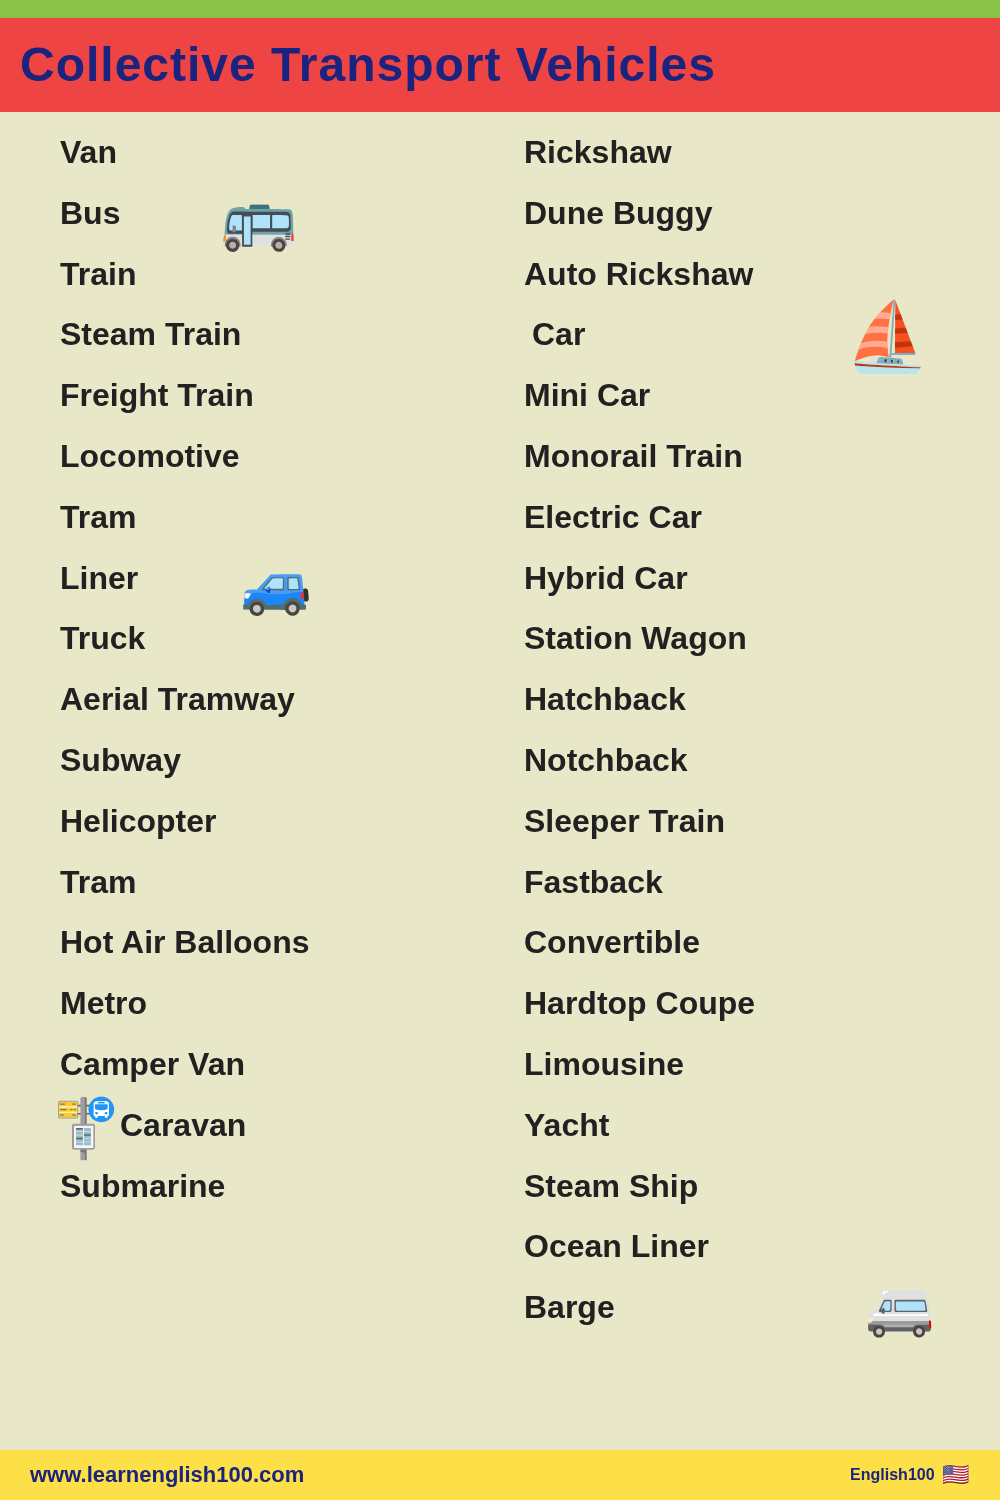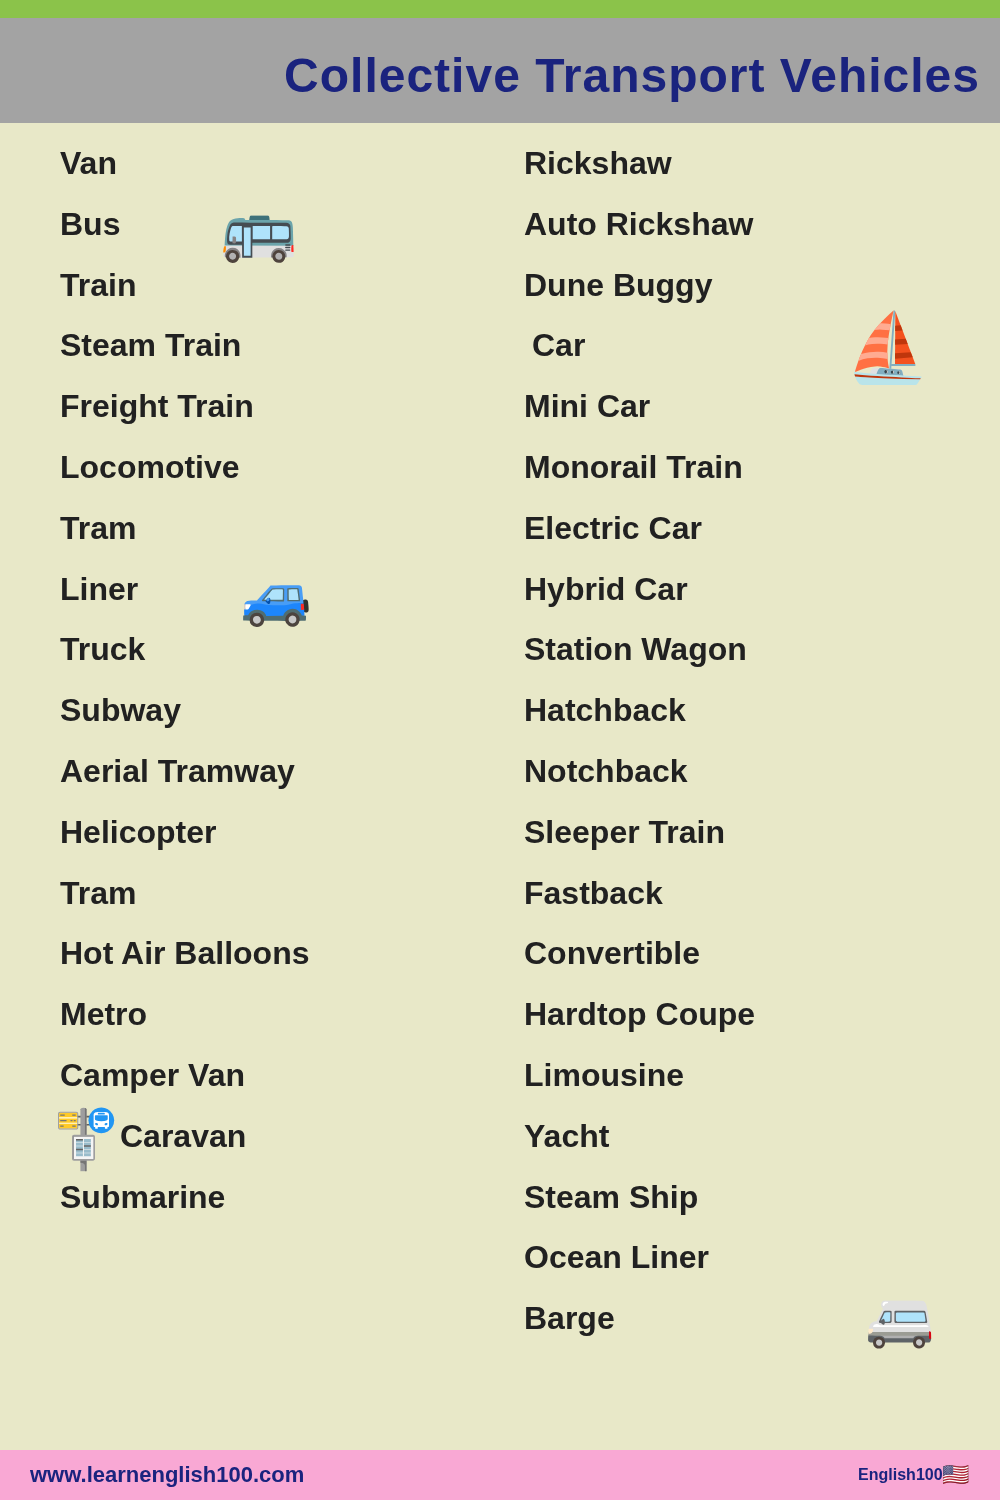--- a/index.html
+++ b/index.html
@@ -13,23 +13,23 @@
       flex-direction: column;
     }
 
     .top-bar {
       background-color: #8bc34a;
       height: 18px;
       width: 100%;
     }
 
     .header {
-      text-align: right;
-      padding: 30px 20px 20px;
-      background-color: #a3a3a3;
+      text-align: left;
+      padding: 19px 20px 20px;
+      background-color: #ef4444;
     }
 
     .header h1 {
       font-size: 48px;
       font-weight: 900;
       color: #1a237e;
       letter-spacing: 1px;
     }
 
     .content {
@@ -58,36 +58,37 @@
     .item {
       font-size: 32px;
       font-weight: 800;
       color: #212121;
       padding: 8px 0;
       line-height: 1.4;
       position: relative;
     }
 
     .footer {
-      background-color: #f9a8d4;
+      background-color: #fde047;
       padding: 12px 30px;
       display: flex;
       justify-content: space-between;
       align-items: center;
     }
 
     .footer-url {
       font-size: 22px;
       font-weight: 700;
       color: #1a237e;
     }
 
     .footer-brand {
       display: flex;
       align-items: center;
+      gap: 8px;
       font-size: 16px;
       font-weight: 700;
       color: #1a237e;
     }
 
     .footer-brand .flag {
       font-size: 22px;
     }
   </style>
 </head>
@@ -137,25 +138,25 @@
       <div class="item" style="position:relative;">
         <span>Liner</span>
         <span style="position:absolute; left:180px; top:-5px; font-size:58px;">🚙</span>
       </div>
 
       <div class="item">
         <span>Truck</span>
       </div>
 
       <div class="item">
+        <span>Aerial Tramway</span>
+      </div>
+
+      <div class="item">
         <span>Subway</span>
-      </div>
-
-      <div class="item">
-        <span>Aerial Tramway</span>
       </div>
 
       <div class="item">
         <span>Helicopter</span>
       </div>
 
       <div class="item">
         <span>Tram</span>
       </div>
 
@@ -183,25 +184,25 @@
 
     </div>
 
     <div class="col col-right">
 
       <div class="item">
         <span>Rickshaw</span>
       </div>
 
       <div class="item">
+        <span>Dune Buggy</span>
+      </div>
+
+      <div class="item">
         <span>Auto Rickshaw</span>
-      </div>
-
-      <div class="item">
-        <span>Dune Buggy</span>
       </div>
 
       <div class="item" style="position:relative;margin-left:8px;">
         <span>Car</span>
         <span style="position:absolute; right:10px; top:-15px; font-size:68px;">⛵</span>
       </div>
 
       <div class="item">
         <span>Mini Car</span>
       </div>

